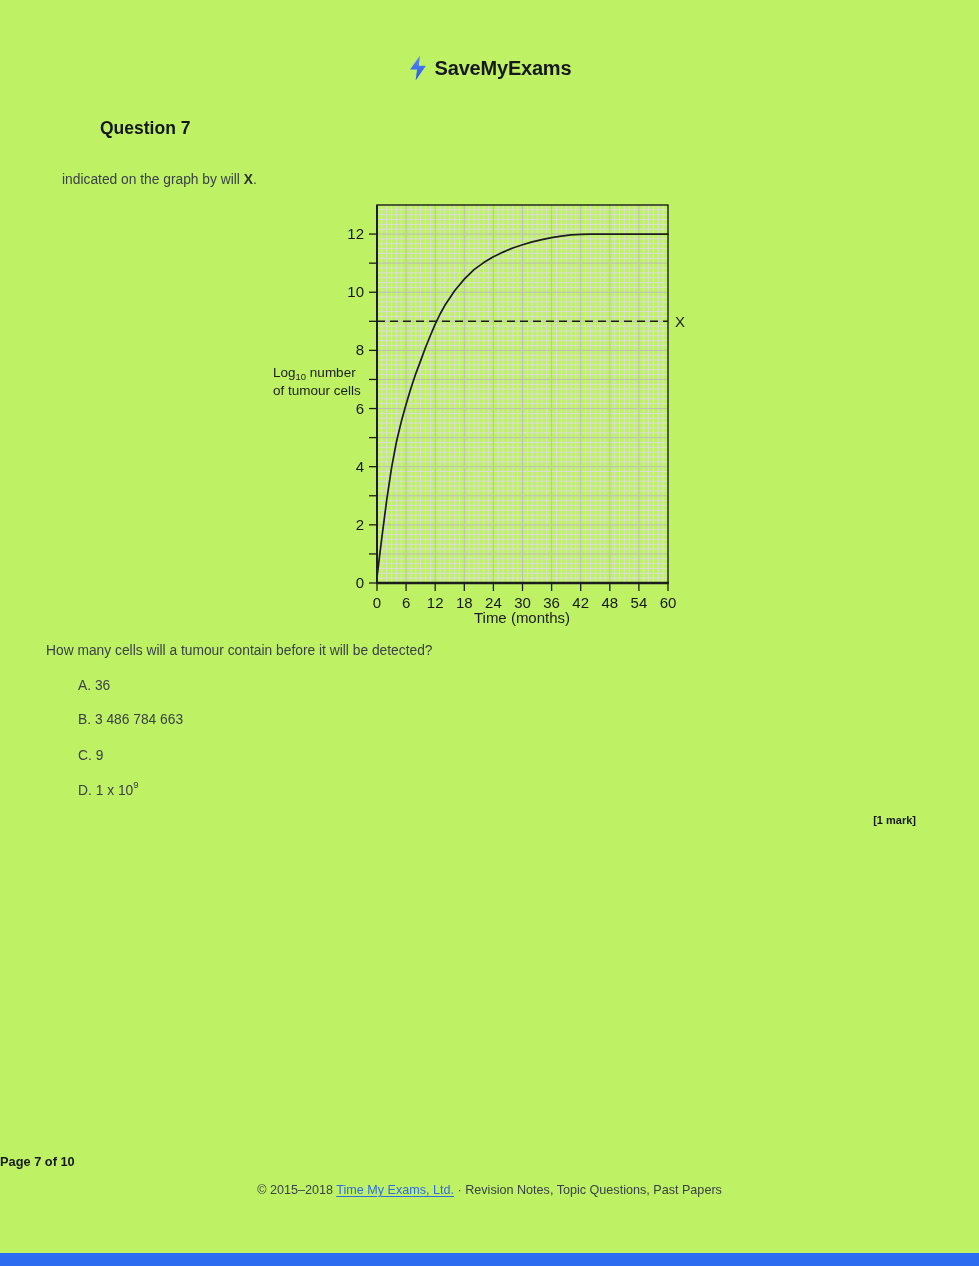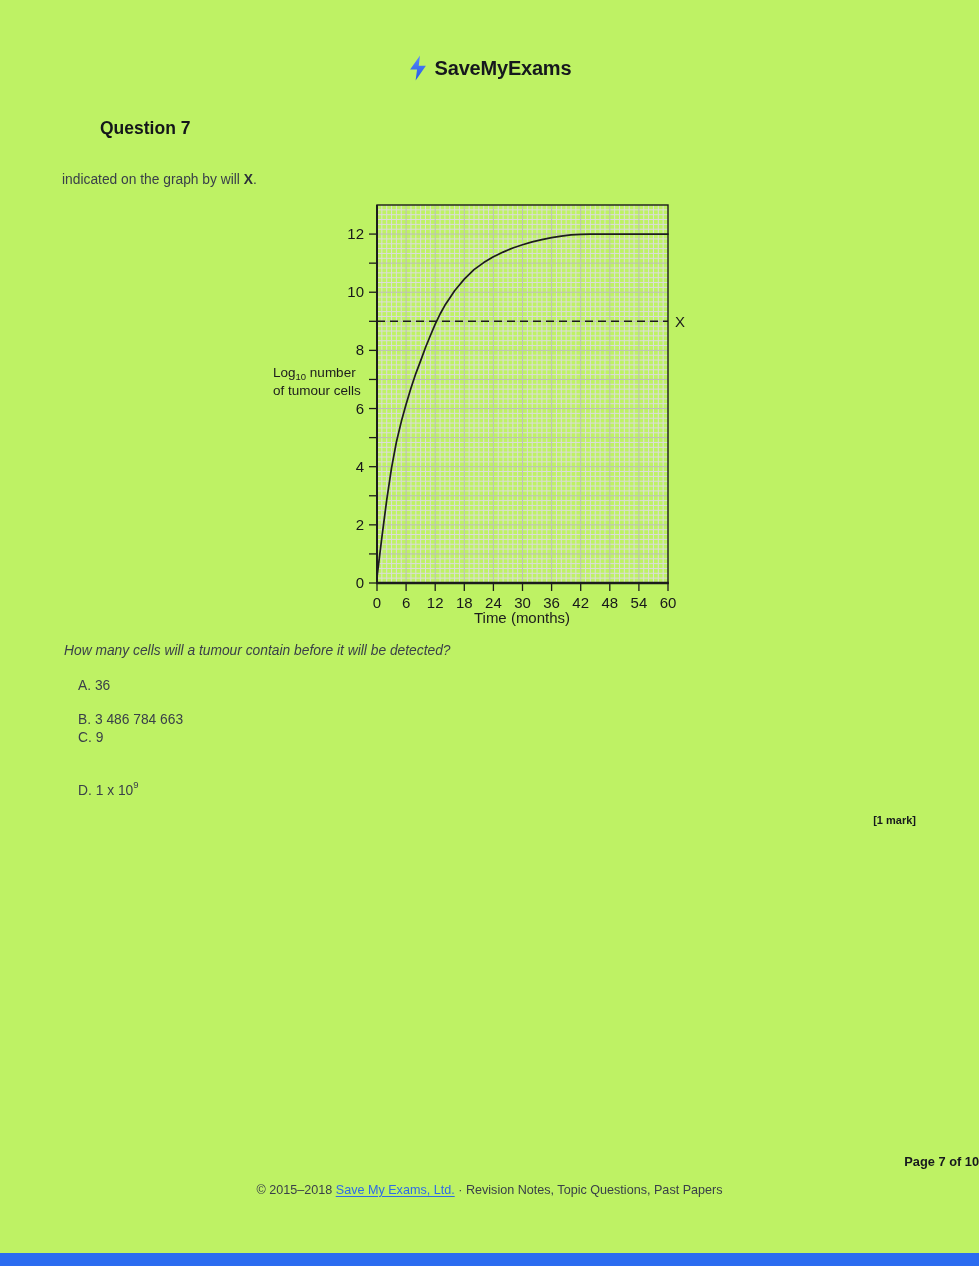--- a/index.html
+++ b/index.html
@@ -14,28 +14,28 @@
 
   
   .q-title{position:absolute;left:62px;top:118px;font-size:17.5px;font-weight:700;color:#14161a;margin-left:38px;}
   .q-body{position:absolute;left:62px;top:148px;width:862px;font-size:13.8px;line-height:21px;color:#3a4049;}
   .q-body b{color:#2d3138;}
 
   
   .graph-wrap{position:absolute;left:268px;top:200px;width:436px;height:432px;}
 
   
-  .prompt{position:absolute;left:64px;top:643px;font-size:13.8px;color:#3a4049;font-style:italic;}
+  .prompt{position:absolute;left:46px;top:643px;font-size:13.8px;color:#3a4049;}
   .option{position:absolute;left:78px;font-size:13.8px;color:#3a4049;}
   .option sup{font-size:9.5px;position:relative;top:-1px;}
-  .opt-a{top:678px;} .opt-b{top:712px;} .opt-c{top:730px;text-align:center;} .opt-d{top:780px;}
+  .opt-a{top:678px;} .opt-b{top:712px;} .opt-c{top:748px;text-align:center;} .opt-d{top:780px;}
   .marks{position:absolute;right:63px;top:814px;font-size:11px;font-weight:700;color:#16181d;}
 
   
-  .page-num{position:absolute;top:1154px;left:0;width:100%;text-align:right;font-size:12.8px;font-weight:700;color:#16181d;}
+  .page-num{position:absolute;top:1154px;left:0;width:100%;text-align:left;font-size:12.8px;font-weight:700;color:#16181d;}
   .copyright{position:absolute;top:1183px;left:0;width:100%;text-align:center;font-size:12.6px;color:#3a4049;}
   .copyright a{color:#2e6be6;text-decoration:underline;text-underline-offset:2px;}
   .bottom-bar{position:absolute;left:0;bottom:0;width:100%;height:13px;}
 
   svg text{font-family:"Liberation Sans", sans-serif;}
 </style>
 </head>
 <body>
 
 <div class="page">
@@ -255,16 +255,16 @@
   </div>
 
   <div class="prompt">How many cells will a tumour contain before it will be detected?</div>
   <div class="option opt-a"><span>A.</span> <span>36</span></div>
   <div class="option opt-b"><span>B.</span> <span>3 486 784 663</span></div>
   <div class="option opt-c"><span>C.</span> <span>9</span></div>
   <div class="option opt-d"><span>D.</span> <span>1 x 10</span><sup>9</sup></div>
   <div class="marks">[1 mark]</div>
 
   <div class="page-num">Page 7 of 10</div>
-  <div class="copyright"><span>© 2015–2018 </span><a href="#">Save My Exams, Ltd.</a><span> · Revision Notes, Topic Questions, Past Papers</span></div>
+  <div class="copyright"><span>© 2015–2018 </span><a href="#">Time My Exams, Ltd.</a><span> · Revision Notes, Topic Questions, Past Papers</span></div>
   <div class="bottom-bar" style="background: rgb(43, 108, 240);"></div>
 
 </div>
 
 </body></html>

